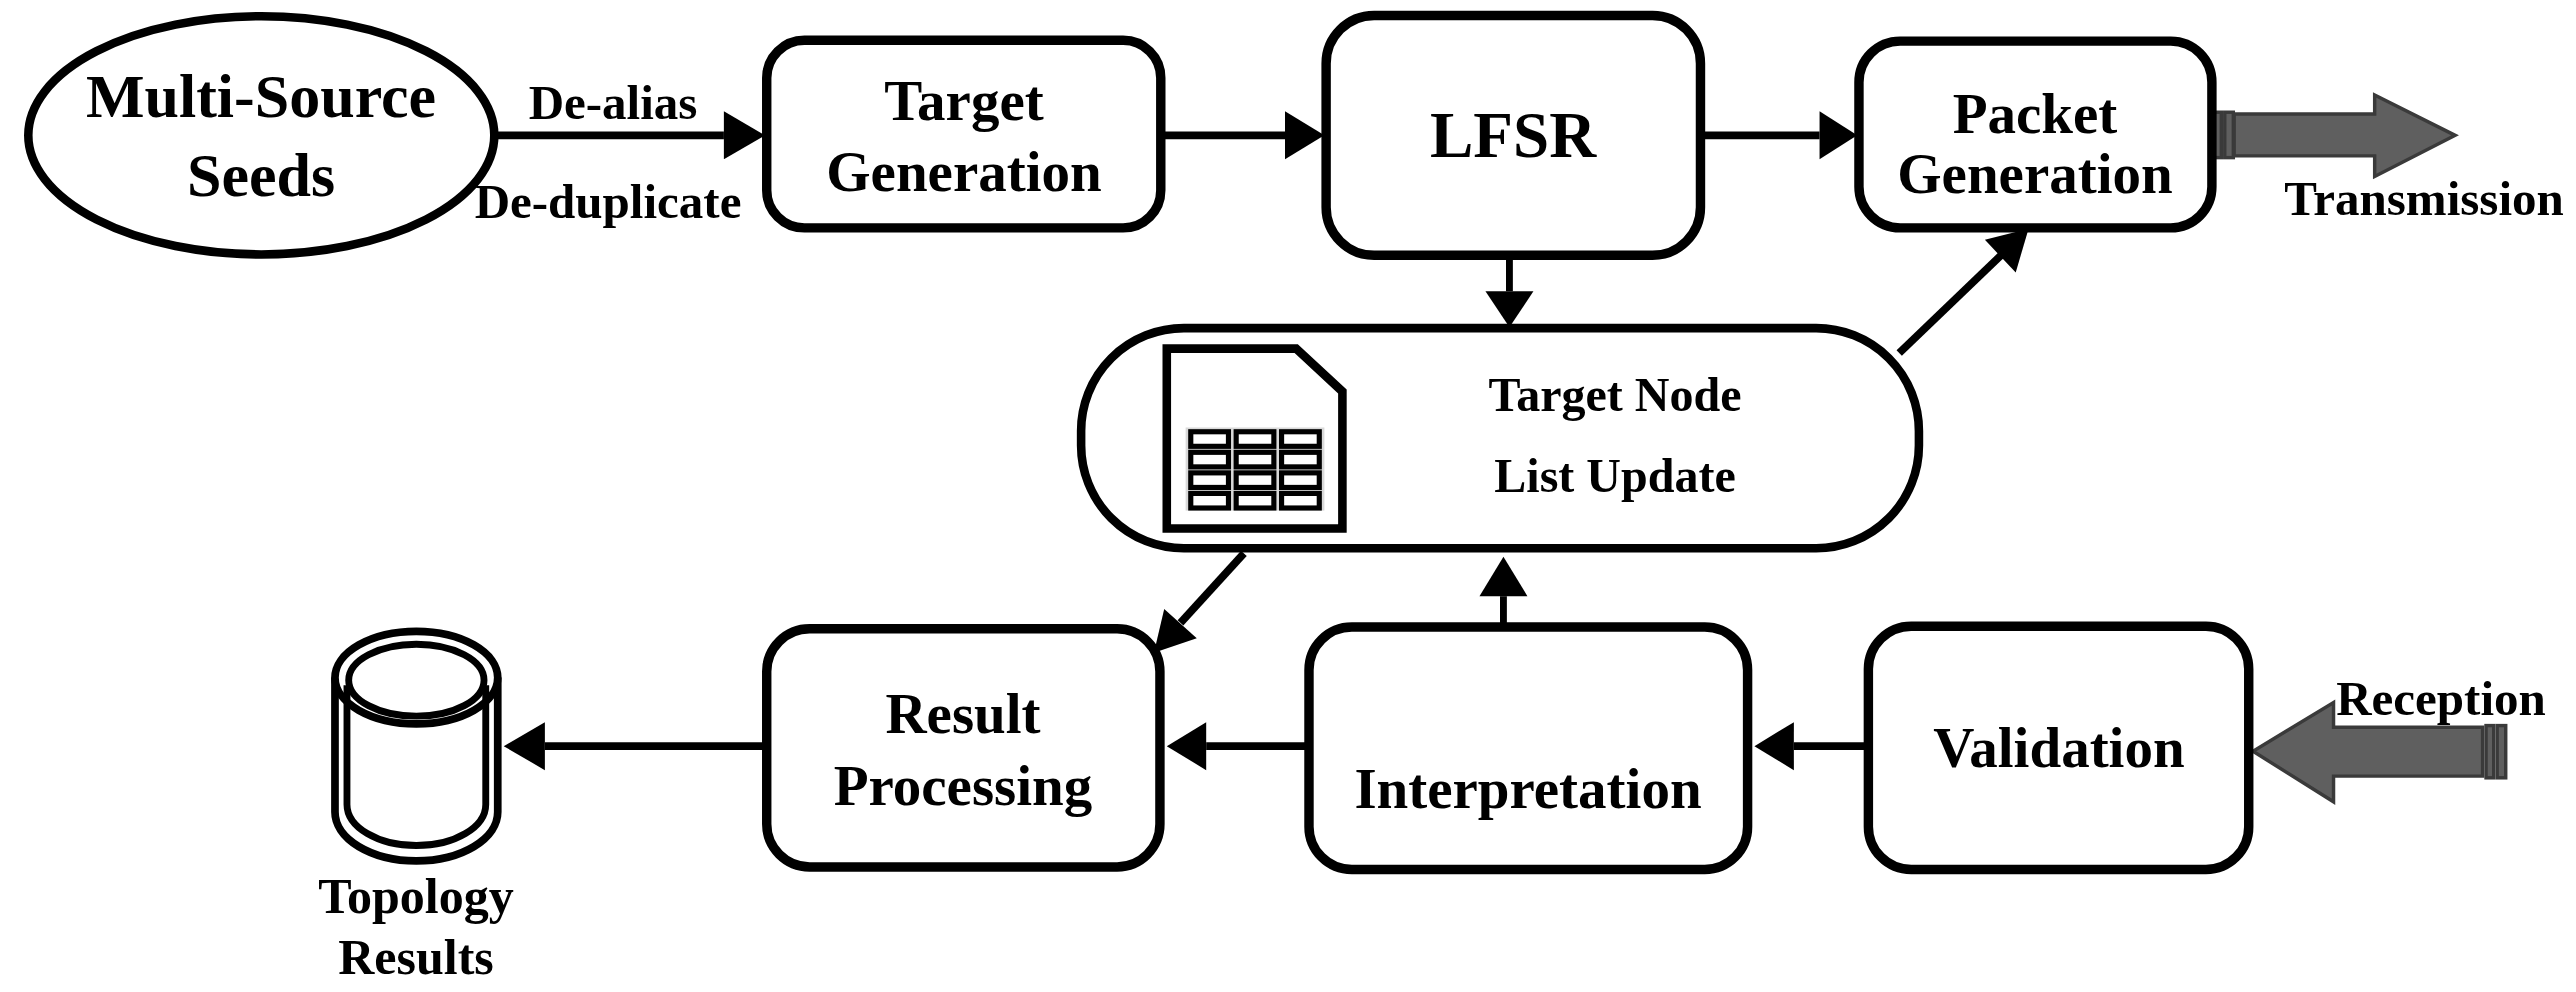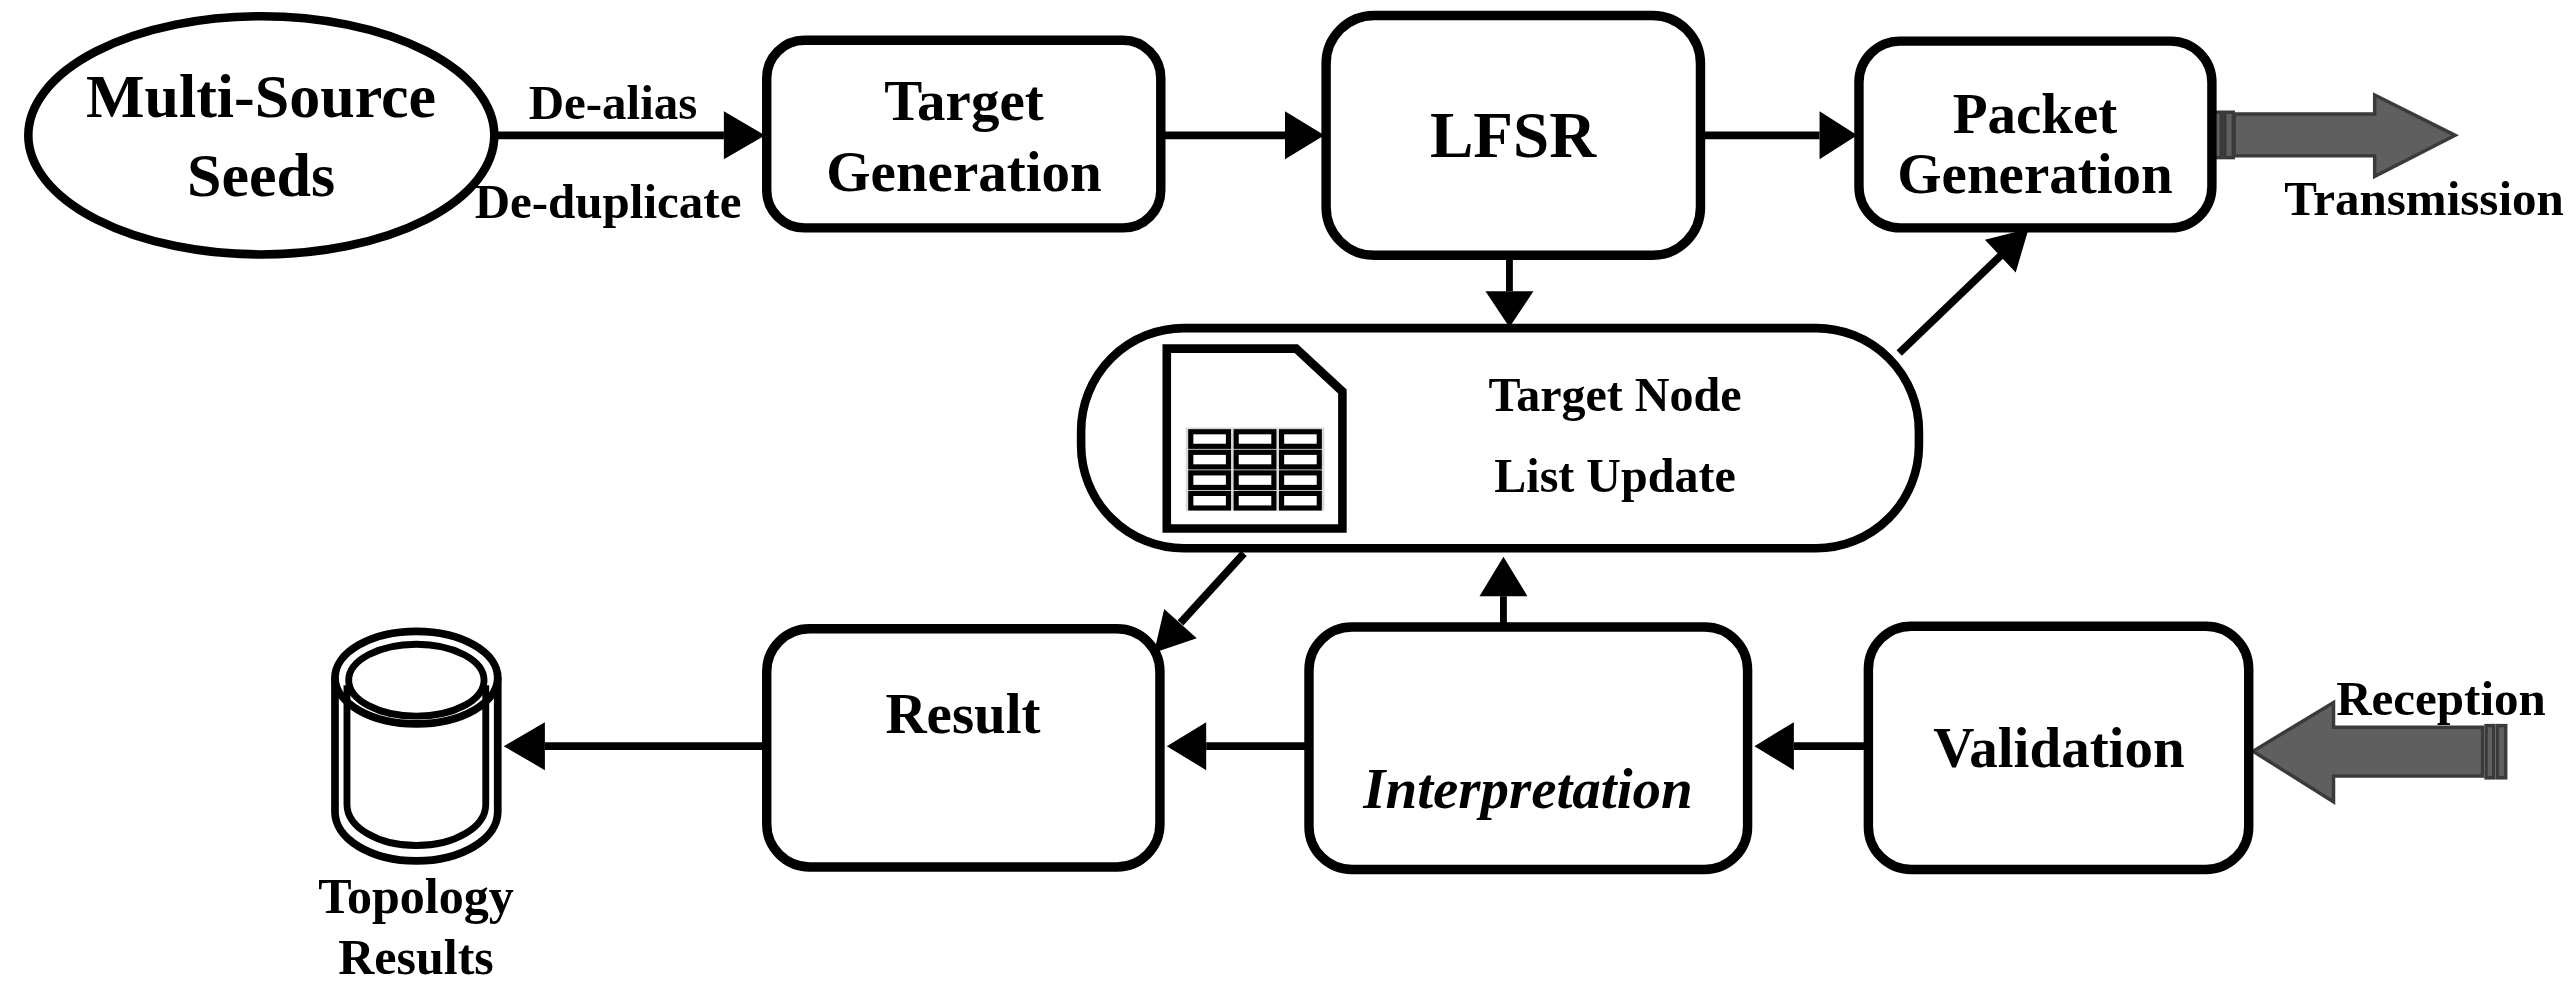--- a/index.html
+++ b/index.html
@@ -153,22 +153,23 @@
 
   <div class="lbl fs-node" style="left:2035px; top:113px;">Packet</div>
   <div class="lbl fs-node" style="left:2035px; top:173px;">Generation</div>
 
   <div class="lbl fs-edge" style="left:2424px; top:198px;">Transmission</div>
 
   <div class="lbl fs-mid" style="left:1615px; top:395px;">Target Node</div>
   <div class="lbl fs-mid" style="left:1615px; top:476px;">List Update</div>
 
   <div class="lbl fs-node" style="left:963px; top:713px;">Result</div>
+  <div class="lbl fs-node" style="left:963px; top:785px;">Processing</div>
 
-  <div class="lbl fs-node" style="left:1528px; top:788px;font-style:italic;">Interpretation</div>
+  <div class="lbl fs-node" style="left:1528px; top:788px;">Interpretation</div>
 
   <div class="lbl fs-node" style="left:2059px; top:747px;">Validation</div>
 
   <div class="lbl fs-edge" style="left:2441px; top:698px;">Reception</div>
 
   <div class="lbl fs-small" style="left:416px; top:896px;">Topology</div>
   <div class="lbl fs-small" style="left:416px; top:957px;">Results</div>
 
 </div>
 

